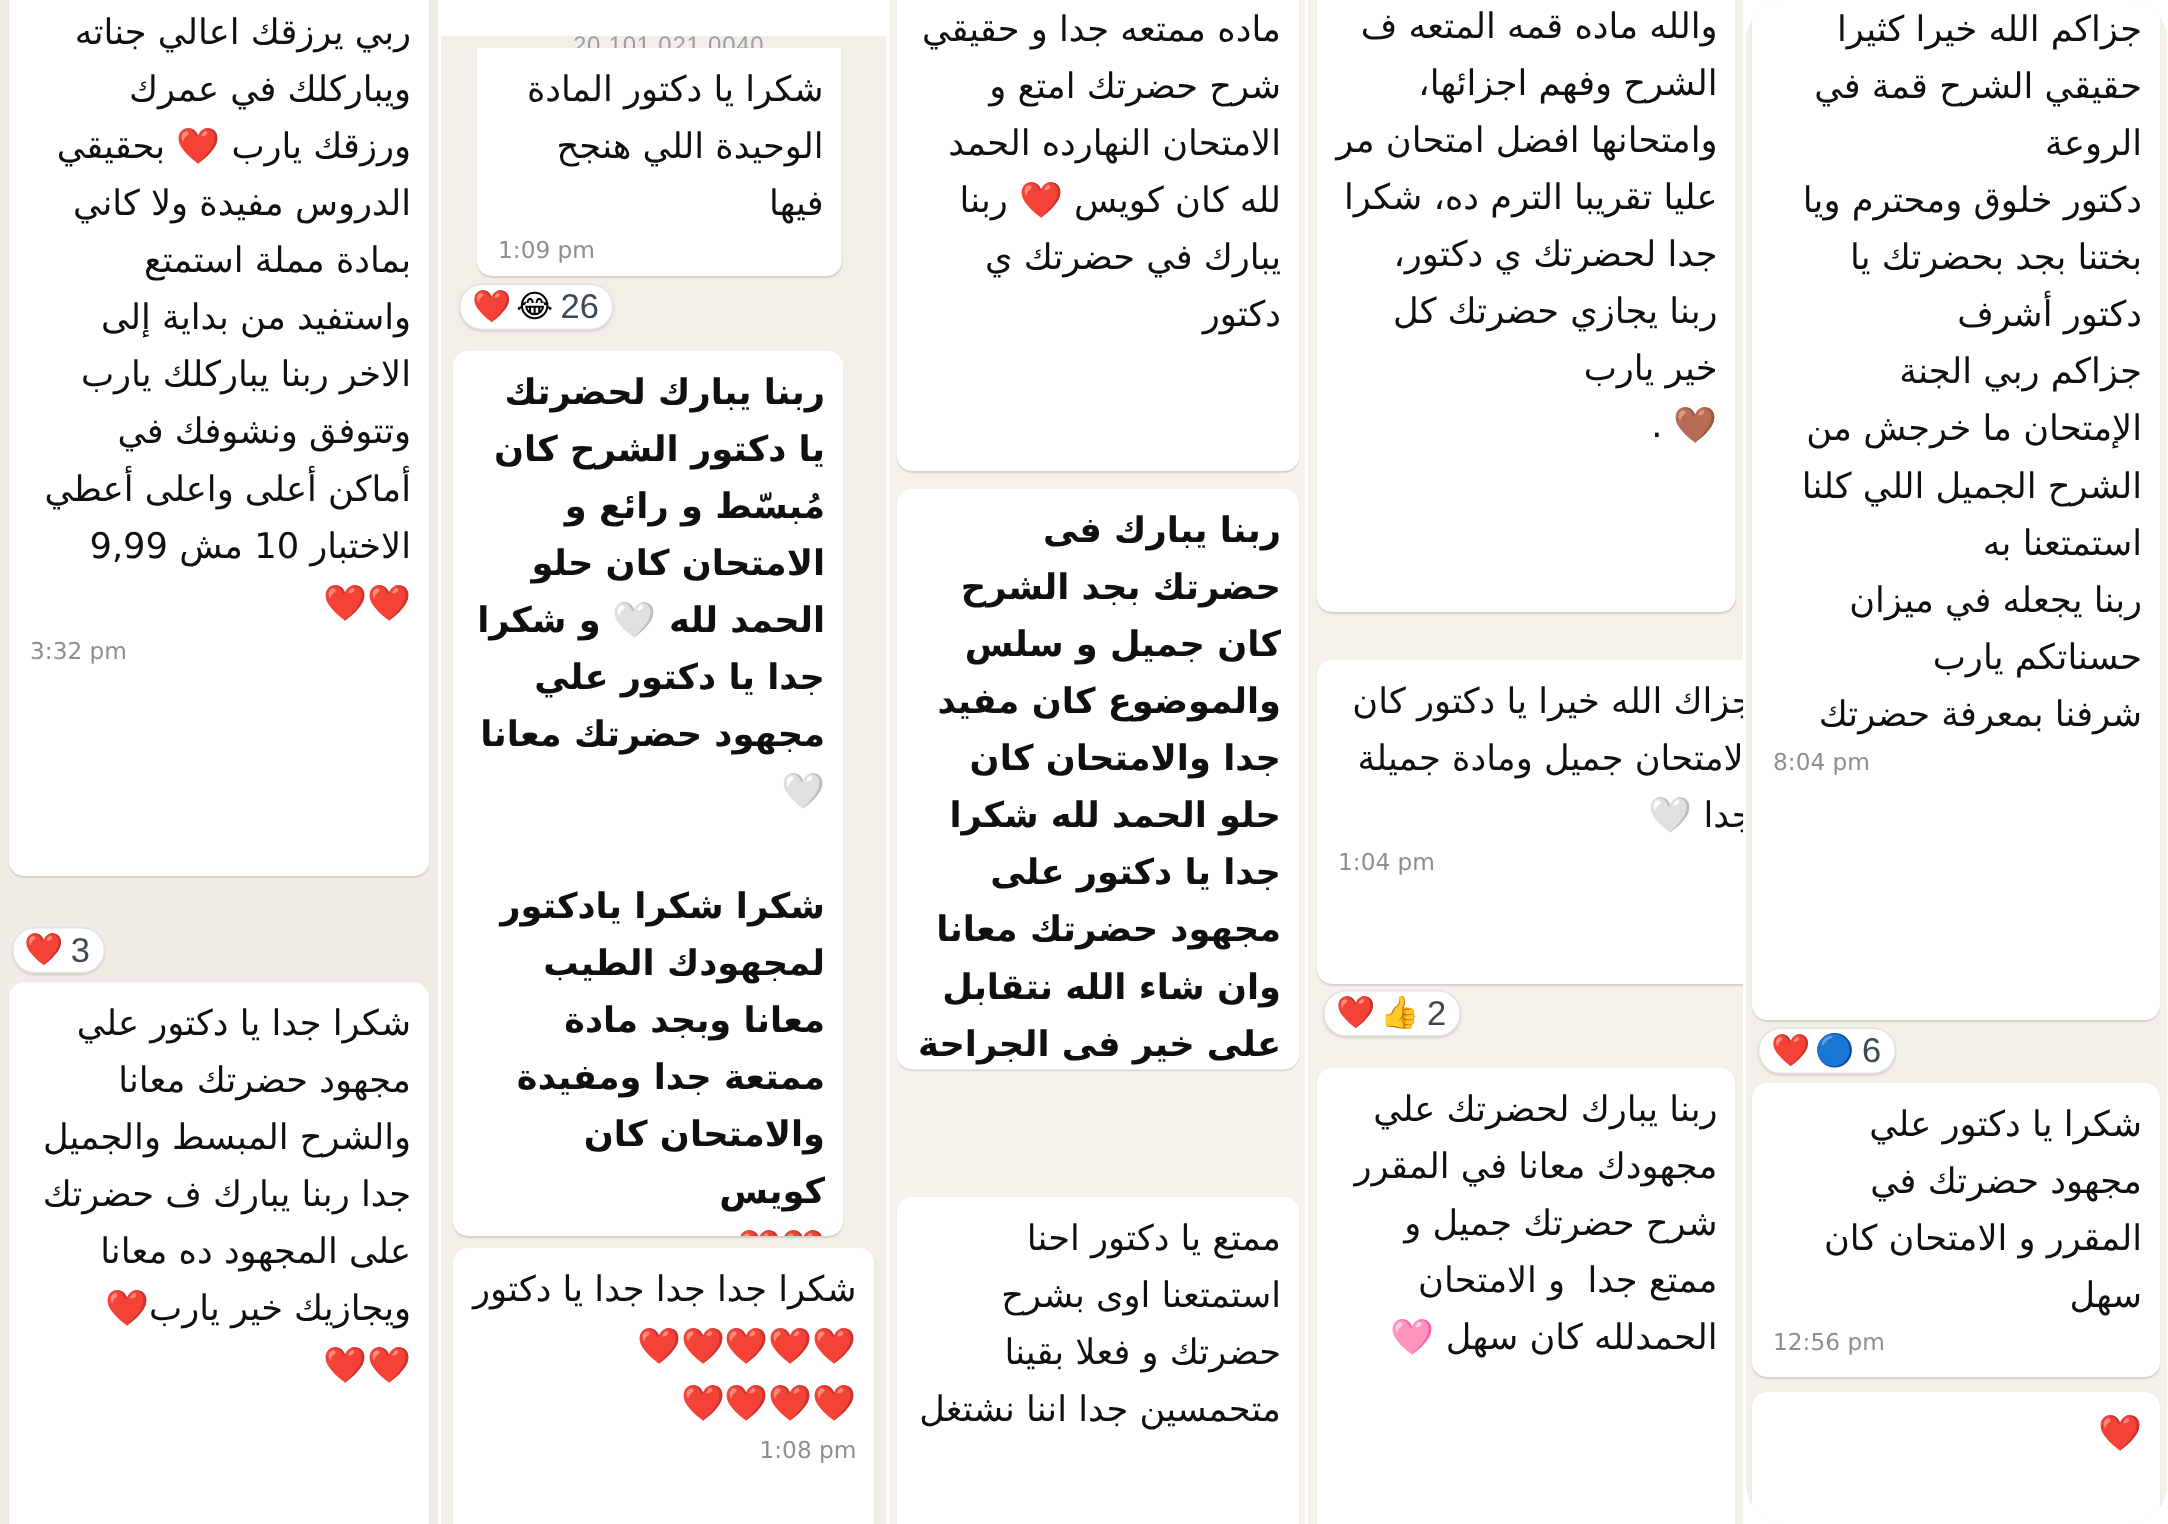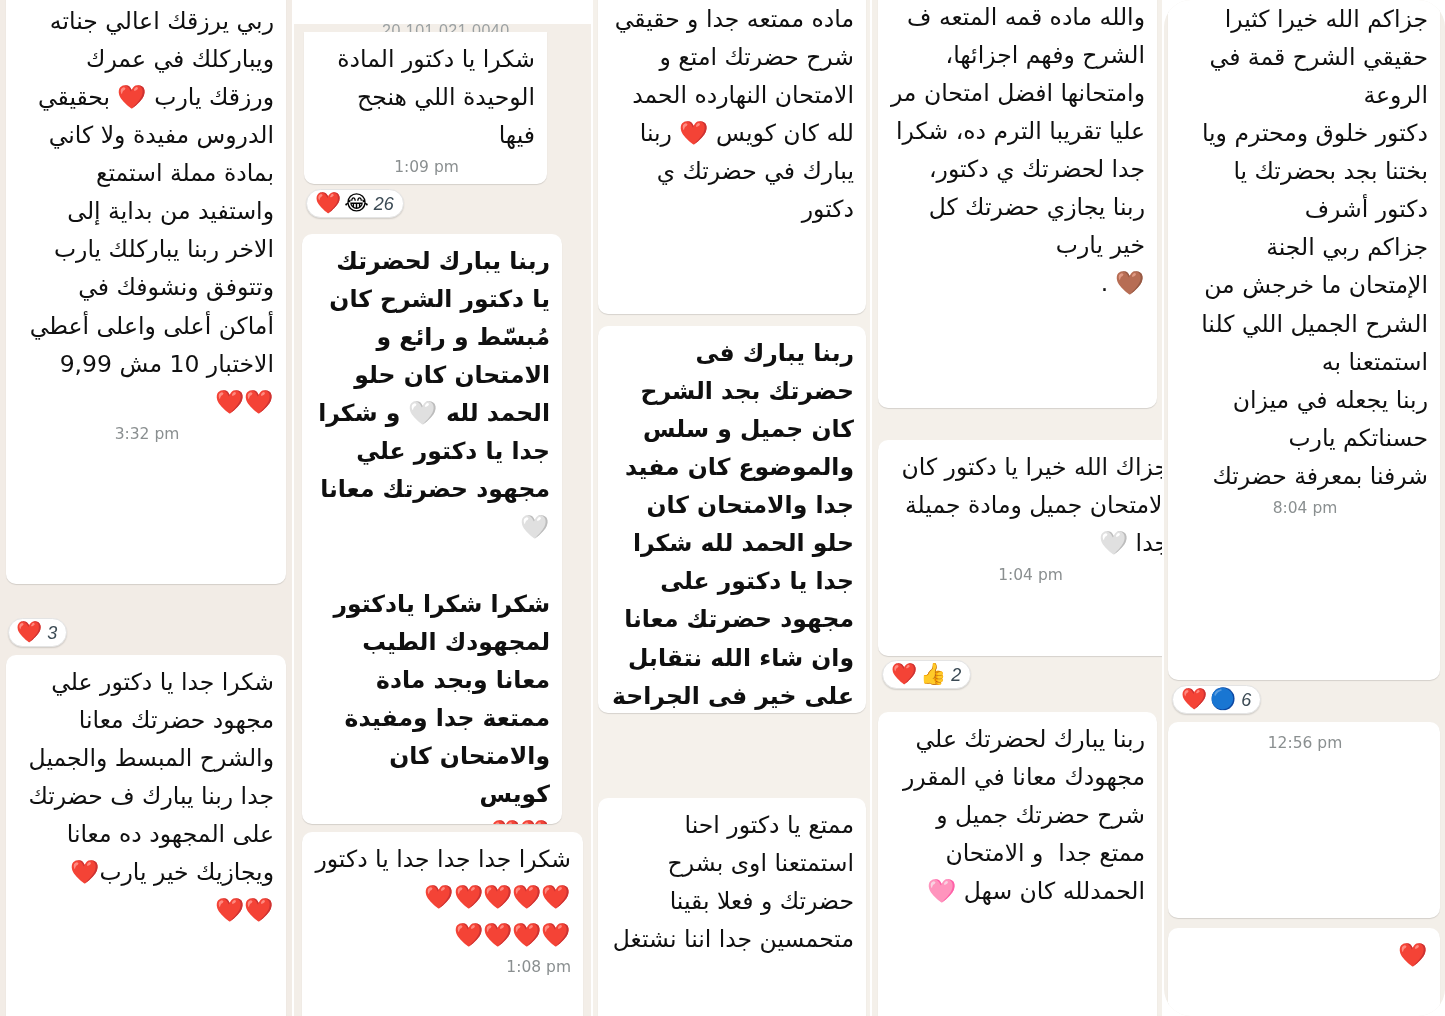--- a/index.html
+++ b/index.html
@@ -49,46 +49,45 @@
     font-size: 23.5px;
     line-height: 1.62;
     color: #101010;
     white-space: pre-wrap;
     word-wrap: break-word;
     font-family: "DejaVu Sans", "Liberation Sans", sans-serif;
   }
   .bubble .time {
     font-size: 15.5px;
     color: #8a8f90;
-    text-align: center;
+    text-align: left;
     direction: ltr;
     margin-top: 4px;
     padding-left: 2px;
   }
   .bubble .time.rt { text-align: right; }
   .reaction {
     position: absolute;
     display: inline-flex;
     align-items: center;
     gap: 3px;
     background: #ffffff;
     border: 1px solid #e4e4e4;
     border-radius: 16px;
     padding: 3px 9px 3px 7px;
     box-shadow: 0 1px 1.5px rgba(0,0,0,0.14);
     font-size: 19px;
     line-height: 1;
     direction: ltr;
   }
   .reaction .cnt {
-    font-size: 18px;
+    font-size: 23px;
     color: #3b4a54;
     font-family: "Liberation Sans", sans-serif;
     margin-left: 2px;
-    font-style: italic;
   }
   .emoji { font-size: 21px; line-height: 1; }
   .hdr-frag {
     position: absolute;
     font-size: 16px;
     color: #9aa0a2;
     font-family: "Liberation Sans", sans-serif;
     letter-spacing: 0.5px;
     direction: ltr;
   }
@@ -124,21 +123,21 @@
       <span class="cnt">3</span>
     </div>
     <div class="bubble cut-bottom" style="left:6px; top:655px; width:280px; height:365px;">
       <div class="msg">شكرا جدا يا دكتور علي مجهود حضرتك معانا والشرح المبسط والجميل جدا ربنا يبارك ف حضرتك على المجهود ده معانا ويجازيك خير يارب❤️
 ❤️❤️</div>
     </div>
   </div>
 
   <div class="column col-1">
     <div class="hdr-frag" style="left:88px; top:-2px;">20 101 021 0040</div>
-    <div class="bubble cut-top" style="left:10px; top:8px; width:243px; height:152px;">
+    <div class="bubble cut-top" style="left:24px; top:8px; width:243px; height:152px;">
       <div class="msg">شكرا يا دكتور المادة الوحيدة اللي هنجح فيها</div>
       <div class="time">1:09 pm</div>
     </div>
     <div class="reaction" style="left:12px; top:165px; padding:3px 9px 3px 8px;">
       <span class="emoji">❤️</span>
       <span class="emoji">😂</span>
       <span class="cnt">26</span>
     </div>
     <div class="bubble" style="left:8px; top:210px; width:260px; height:590px;font-weight:bold;">
       <div class="msg">ربنا يبارك لحضرتك يا دكتور الشرح كان مُبسّط و رائع و الامتحان كان حلو الحمد لله 🤍 و شكرا جدا يا دكتور علي مجهود حضرتك معانا 🤍
@@ -194,20 +193,21 @@
 ربنا يجعله في ميزان حسناتكم يارب
 شرفنا بمعرفة حضرتك</div>
       <div class="time">8:04 pm</div>
     </div>
     <div class="reaction" style="left:8px; top:685px; padding:3px 9px 3px 8px;">
       <span class="emoji">❤️</span>
       <span class="emoji">🔵</span>
       <span class="cnt">6</span>
     </div>
     <div class="bubble" style="left:4px; top:722px; width:272px; height:196px;">
+      <div class="msg">شكرا يا دكتور علي مجهود حضرتك في المقرر و الامتحان كان سهل</div>
       <div class="time">12:56 pm</div>
     </div>
     <div class="bubble cut-bottom" style="left:4px; top:928px; width:272px; height:92px;">
       <div class="msg">❤️</div>
     </div>
   </div>
 
   <div class="divider" style="left:292px;"></div>
   <div class="divider" style="left:591px;"></div>
   <div class="divider" style="left:870px;"></div>

